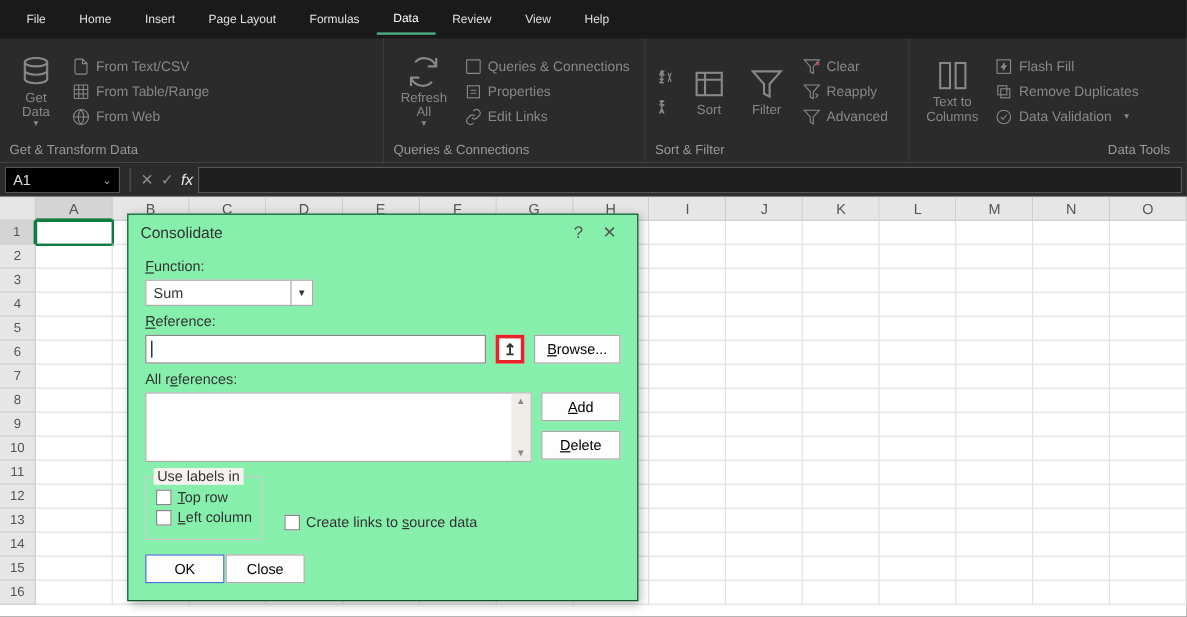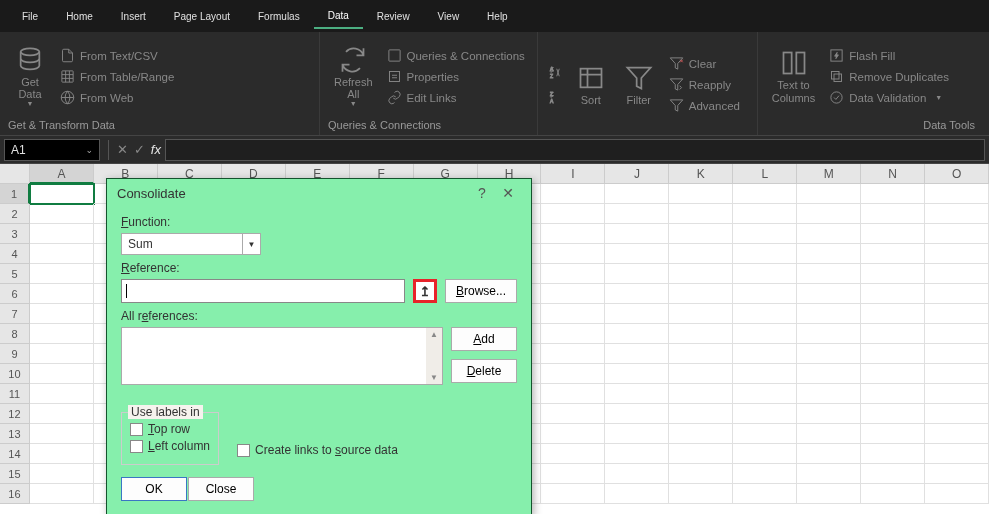--- a/index.html
+++ b/index.html
@@ -54,21 +54,21 @@
 .dlg-select .dd { position: absolute; right: 0; top: 0; bottom: 0; width: 18px; border-left: 1px solid #aaa; display: flex; align-items: center; justify-content: center; font-size: 8px; }
 .ref-row { display: flex; gap: 8px; align-items: center; margin-bottom: 6px; }
 .ref-input { flex: 1; height: 24px; border: 1px solid #888; background: #fff; display: flex; align-items: center; padding: 0 4px; }
 .ref-input .cursor { width: 1px; height: 14px; background: #000; }
 .collapse-btn { width: 24px; height: 24px; border: 3px solid #e8232a; display: flex; align-items: center; justify-content: center; background: #fff; font-weight: bold; font-size: 13px;}
 .dlg-btn { min-width: 66px; height: 24px; border: 1px solid #aaa; background: #fdfdfd; font-size: 12px; padding: 0 10px; cursor: pointer; }
 .allref-row { display: flex; gap: 8px; }
 .allref-list { flex: 1; height: 58px; border: 1px solid #aaa; background: #fff; position: relative; }
 .allref-list .sb { position: absolute; right: 0; top: 0; bottom: 0; width: 16px; background: #f0ede8; display: flex; flex-direction: column; justify-content: space-between; align-items: center; font-size: 8px; color: #888; padding: 2px 0;}
 .allref-btns { display: flex; flex-direction: column; gap: 8px; }
-.fieldset { border: 1px solid #ccc; margin-top: 19px; padding: 6px 8px 8px; position: relative; display: inline-block; text-align: center; }
+.fieldset { border: 1px solid #ccc; margin-top: 4px; padding: 6px 8px 8px; position: relative; display: inline-block; text-align: center; }
 .fieldset-legend { position: absolute; top: -8px; left: 6px; background: #f6f3ee; padding: 0 3px; font-size: 12px; }
 .chk-row { display: flex; align-items: center; gap: 5px; margin: 3px 0; }
 .chk { width: 13px; height: 13px; border: 1px solid #888; background: #fff; }
 .dlg-footer { display: flex; gap: 1px; padding: 0 14px 14px; }
 .dlg-btn.primary { border: 1px solid #3a76c4; }
 .source-chk { display: inline-flex; align-items: center; gap: 5px; margin-left: 18px; vertical-align: bottom; }
 .labels-row { display: flex; align-items: flex-end; margin-top: 8px;}
 </style>
 </head>
 <body>
@@ -208,20 +208,21 @@
             <span>Reapply</span>
           </div>
         <div class="ribbon-btn-sm">
             <svg viewBox="0 0 24 24" fill="none" stroke="#888" stroke-width="1.5">
               <polygon points="22 3 2 3 10 12 10 19 14 21 14 12 22 3"></polygon>
             </svg>
             <span>Advanced</span>
           </div>
       </div>
     </div>
+    <div class="ribbon-group-label">Sort &amp; Filter</div>
   </div>
 
   <div class="ribbon-group" style="flex:1;border-right:none">
     <div class="ribbon-group-body">
       <div class="ribbon-btn-lg">
         <svg viewBox="0 0 24 24" fill="none" stroke="#888" stroke-width="1.5">
             <rect x="3" y="3" width="7" height="18"></rect>
             <rect x="14" y="3" width="7" height="18"></rect>
           </svg>
         <span style="white-space:pre-line;text-align:center;line-height:1.1">Text to

